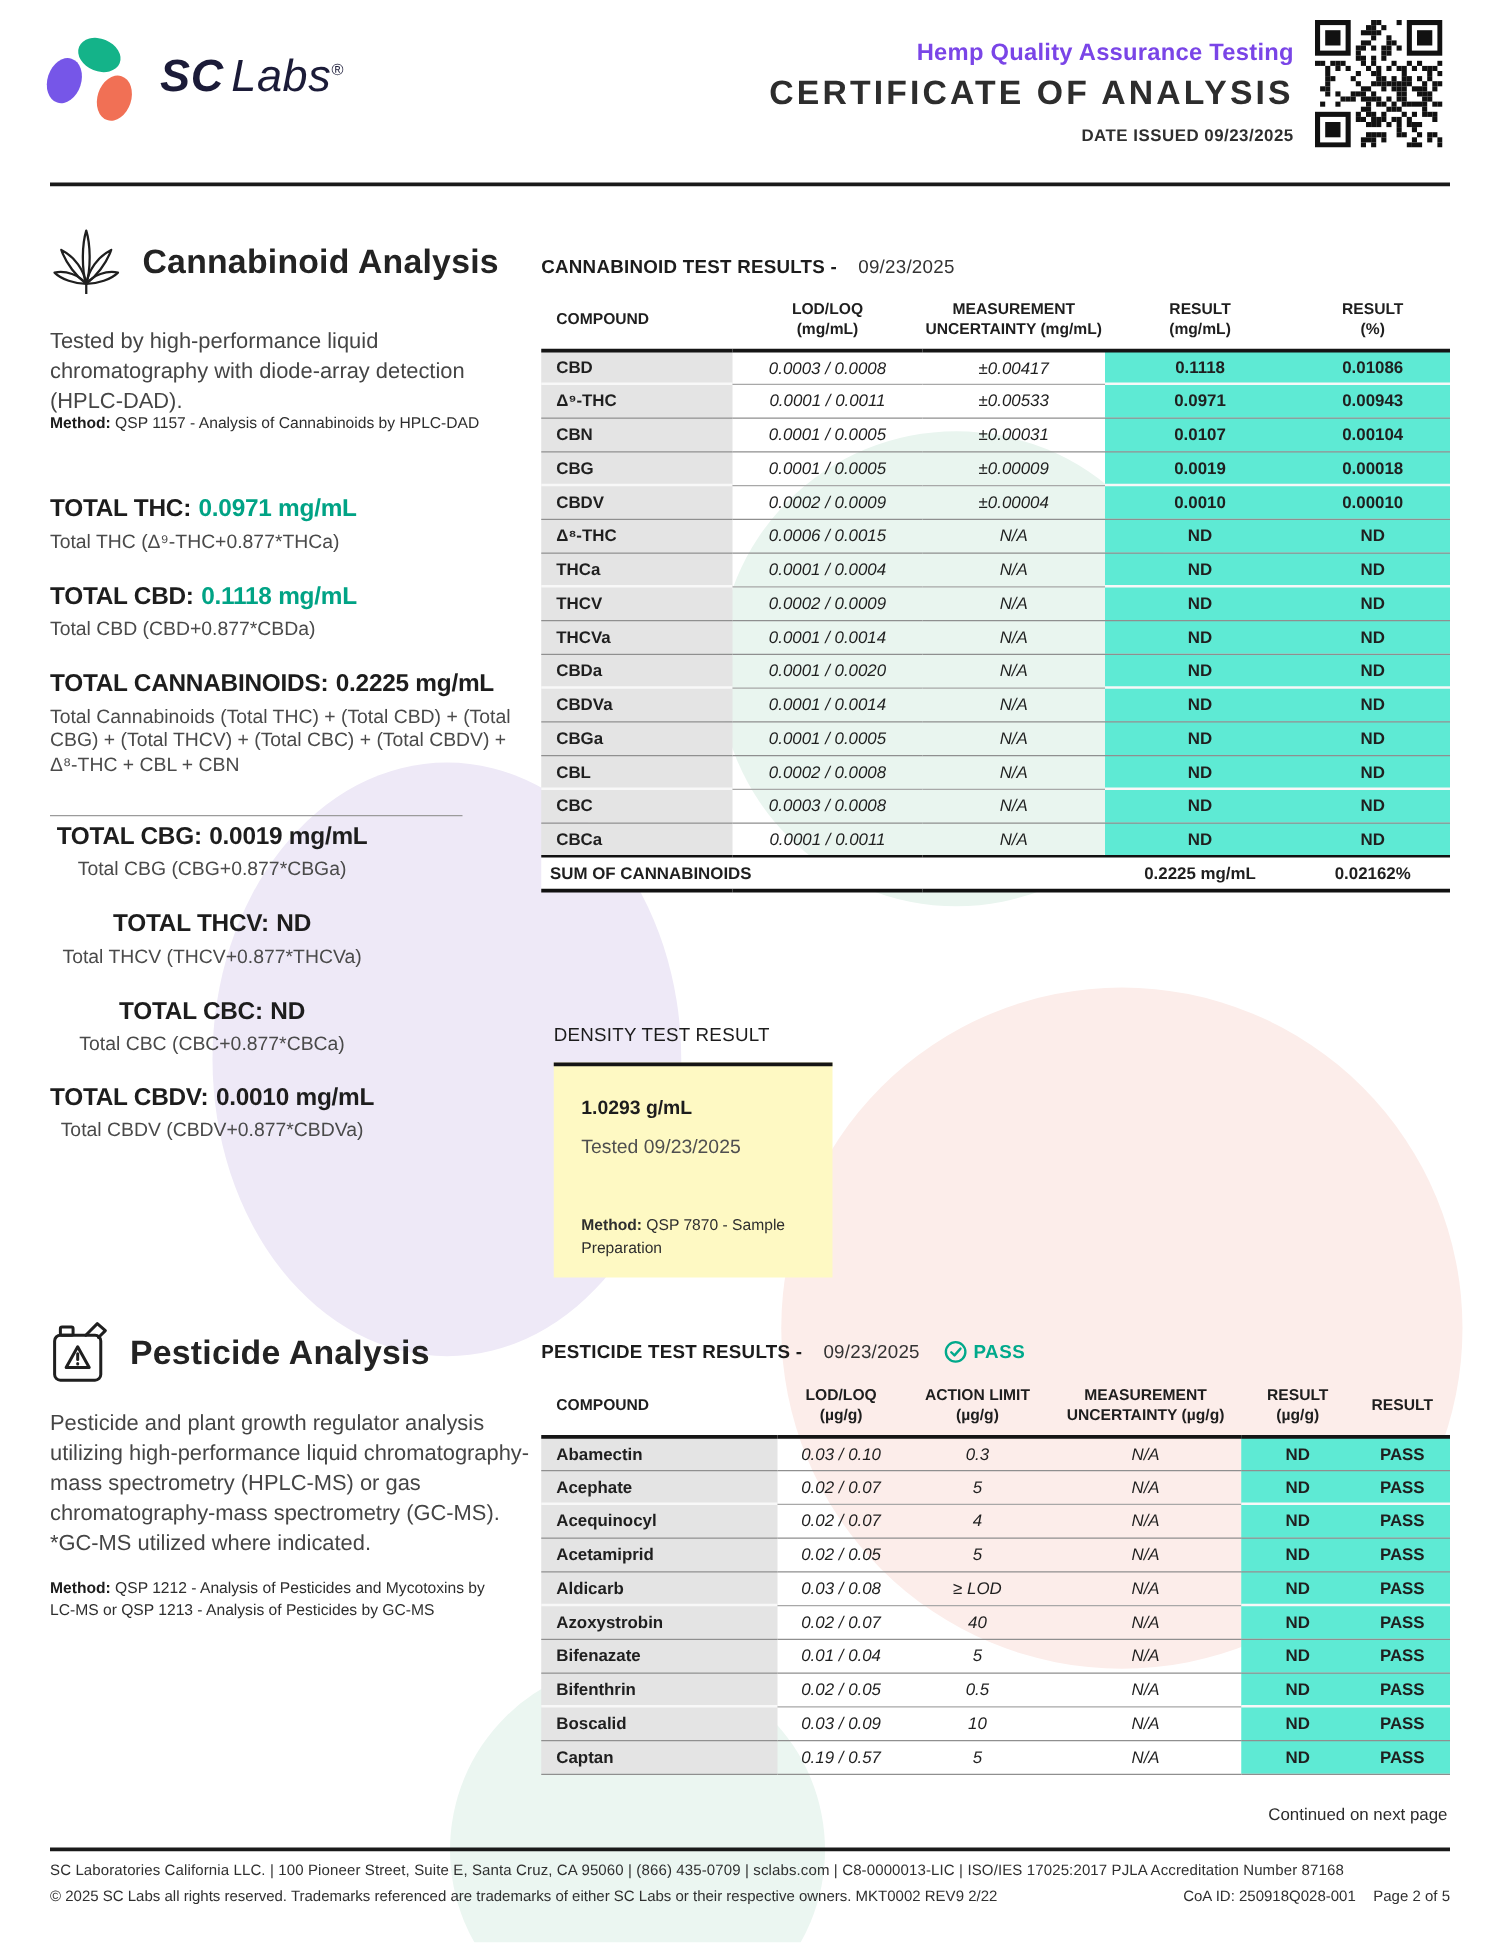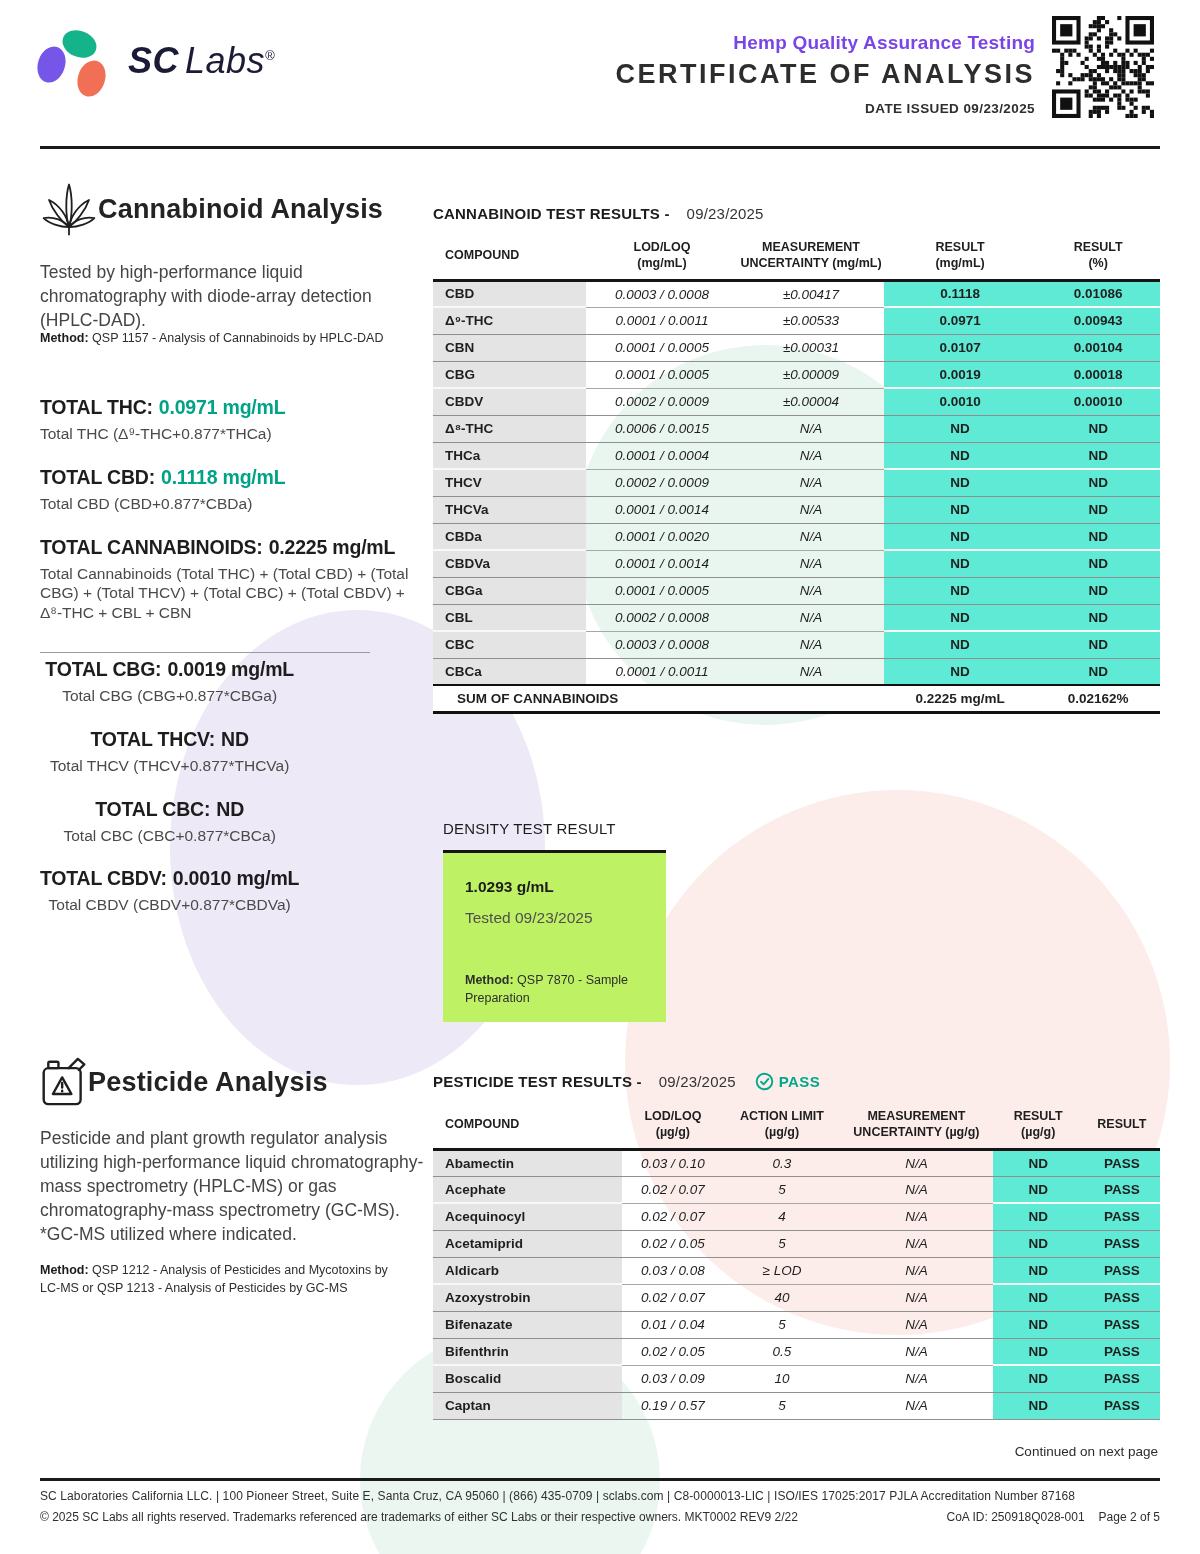--- a/index.html
+++ b/index.html
@@ -34,21 +34,21 @@
   .date-issued { margin-top:11px; font-size:13.5px; font-weight:bold; color:#2f2f2f; letter-spacing:.4px; }
 
   .qr { left:1052px; top:16px; width:102px; height:102px; }
 
   .top-rule { left:40px; top:146px; width:1120px; height:3px; background:#1a1a1a; }
 
   
   .left-col { left:40px; top:180px; width:398px; height:770px; }
   .left-col2 { left:40px; top:1056px; width:400px; height:270px; }
   .lc-abs { position:absolute; left:0; }
-  .sec-head { display:flex; align-items:center; }
+  .sec-head { display:flex; align-items:center; gap:16px; }
   .sec-title { font-size:27px; font-weight:bold; color:#232323; letter-spacing:.2px; white-space:nowrap; }
   .sec-desc { font-size:17.5px; line-height:1.37; color:#454545; }
   .sec-method { font-size:12.5px; line-height:1.4; color:#2e2e2e; }
   .sec-method b { color:#1c1c1c; }
   .sec-note { font-size:17.5px; color:#454545; }
 
   .total-block { margin-bottom:22px; }
   .tb-label { font-size:19.5px; font-weight:bold; color:#1d1d1d; letter-spacing:-0.2px; white-space:nowrap; }
   .tb-val { margin-left:6px; }
   .tb-val.accent { color:#00a385; }
@@ -72,29 +72,29 @@
   td.c-comp { text-align:left !important; padding-left:12px !important; font-weight:bold; background:#e4e4e4; }
   td.c-mid  { font-style:italic; color:#333; }
   td.c-res  { font-weight:bold; background:#5eead4; }
   tr.gs td { border-top:1.5px solid #8f8f8f; }
   tr.ig td.mid { border-top:1px solid #a8a8a8; }
   tr.ig td.solid { border-top:2px solid #f8f8f8; }
   table.results tbody tr:first-child td { border-top:none; }
   table.results tbody tr:last-child td { border-bottom:1.5px solid #8f8f8f; }
   tr.sum-row td { background:#fff !important; border-top:2px solid #111 !important; border-bottom:3px solid #111 !important;
       font-weight:bold; font-style:normal; height:30px; }
-  tr.sum-row td.sum-label { text-align:left; padding-left:24px; font-size:13.5px;margin-left:43px; }
+  tr.sum-row td.sum-label { text-align:left; padding-left:7px; font-size:13.5px;margin-left:43px; }
 
   .cannab-results { left:433px; top:205px; }
   .pest-results   { left:433px; top:1072px; }
 
   
   .density { left:443px; top:820px; width:223px; }
   .density-title { font-size:15px; font-weight:normal; color:#1c1c1c; letter-spacing:.2px; }
-  .density-box { margin-top:13px; border-top:3px solid #151515; background:#bef264; height:172px; padding:25px 14px 0 22px; }
+  .density-box { margin-top:13px; border-top:3px solid #151515; background:#fef9c3; height:172px; padding:25px 14px 0 22px; }
   .density-value { font-size:15.5px; font-weight:bold; color:#1d1d1d; }
   .density-tested { margin-top:13px; font-size:15.5px; color:#4f4f4f; }
   .density-method { margin-top:44px; font-size:12.5px; line-height:1.45; color:#2e2e2e; }
 
   
   .continued { right:42px; top:1444px; font-size:13.5px; color:#2c2c2c; }
   .footer-rule { left:40px; top:1478px; width:1120px; height:3px; background:#1a1a1a; }
   .footer { left:40px; top:1489px; width:1120px; font-size:12px; color:#2f2f2f; }
   .footer-line1 { white-space:nowrap; letter-spacing:.1px; }
   .footer-line2 { margin-top:7px; display:flex; justify-content:space-between; }

